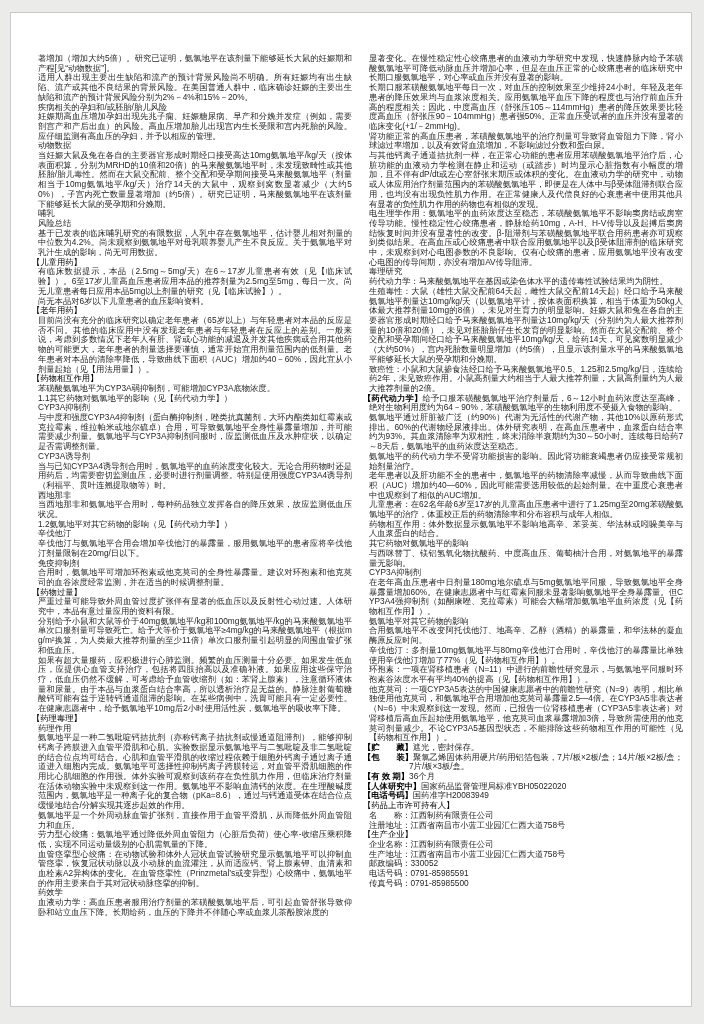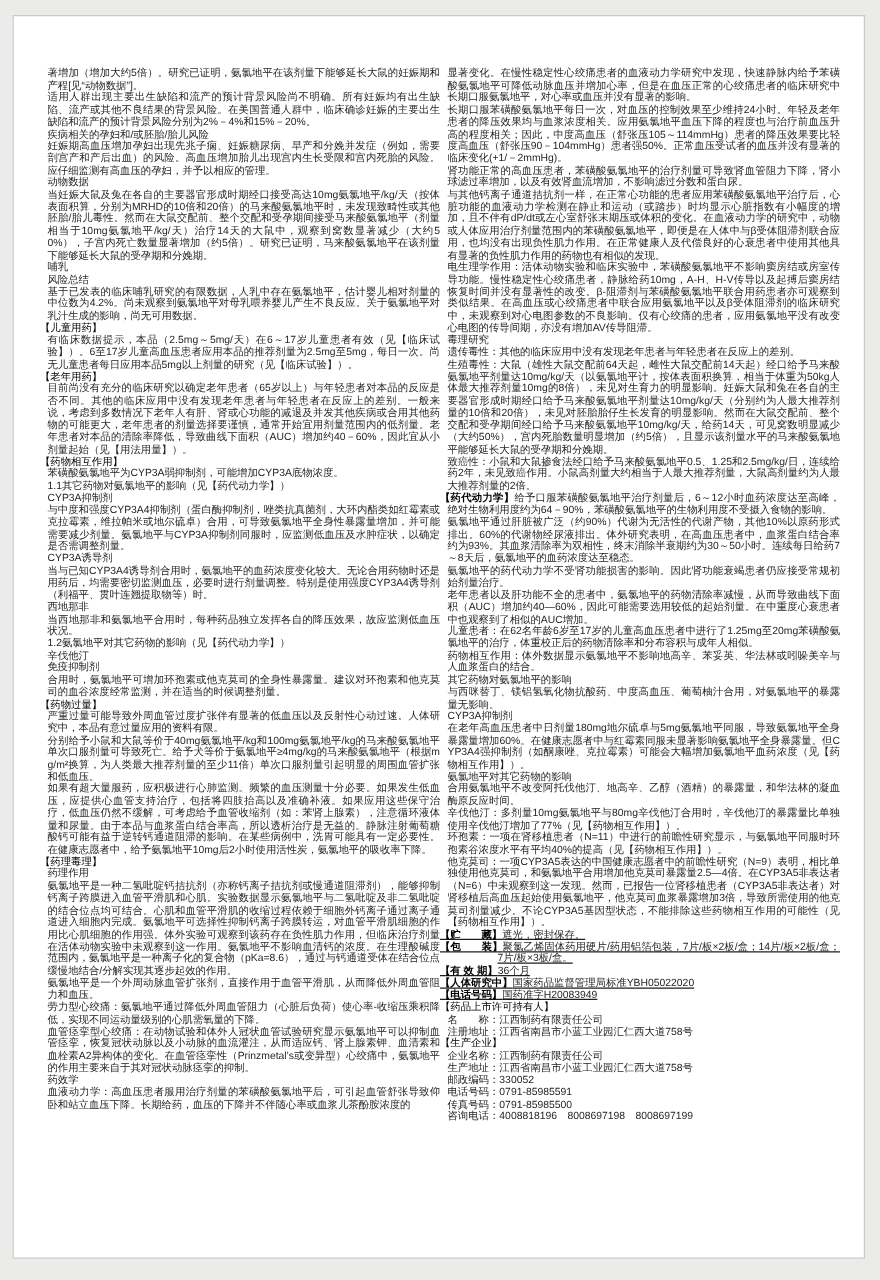--- a/index.html
+++ b/index.html
@@ -7,87 +7,89 @@
     width:704px;height:1024px;overflow:hidden;position:relative;
     background:#ebebe9;
     font-family:"Liberation Sans","DejaVu Sans",sans-serif;
   }
   .page{
     position:absolute;left:10px;top:12px;width:682px;height:995px;
     background:#ffffff;border:1px solid #c9c9c9;box-sizing:border-box;
     overflow:hidden;
   }
   .content{
-    display:flex;padding:41px 19px 0 21px;
+    display:flex;gap:11px;padding:41px 19px 0 21px;
   }
   .col{
     width:320px;min-width:320px;
     font-size:8.3px;line-height:9.7px;
     color:#1f1f1f;text-align:justify;
     word-break:break-all;
   }
   p.blk{margin:0;padding-left:6px;}
   p.h{font-weight:normal;color:#000;padding-left:0;}
   p.hp{padding-left:6px;text-indent:-6px;}
-  p.fld{padding-left:46px;text-indent:-46px;text-decoration:underline;}
+  p.fld{padding-left:46px;text-indent:-46px;}
   .blk b{font-weight:bold;color:#000;margin-top:40px;}
 </style>
 </head>
 <body>
 
 <div class="page">
   <div class="content">
     <div class="col" id="col-left">
         <p class="blk p"><span>著增加（增加大约5倍）。研究已证明，氨氯地平在该剂量下能够延长大鼠的妊娠期和产程[见“动物数据”]。</span></p>
         <p class="blk p"><span>适用人群出现主要出生缺陷和流产的预计背景风险尚不明确。所有妊娠均有出生缺陷、流产或其他不良结果的背景风险。在美国普通人群中，临床确诊妊娠的主要出生缺陷和流产的预计背景风险分别为2%－4%和15%－20%。</span></p>
         <p class="blk p"><span>疾病相关的孕妇和/或胚胎/胎儿风险</span></p>
         <p class="blk p"><span>妊娠期高血压增加孕妇出现先兆子痫、妊娠糖尿病、早产和分娩并发症（例如，需要剖宫产和产后出血）的风险。高血压增加胎儿出现宫内生长受限和宫内死胎的风险。应仔细监测有高血压的孕妇，并予以相应的管理。</span></p>
         <p class="blk p"><span>动物数据</span></p>
         <p class="blk p"><span>当妊娠大鼠及兔在各自的主要器官形成时期经口接受高达10mg氨氯地平/kg/天（按体表面积算，分别为MRHD的10倍和20倍）的马来酸氨氯地平时，未发现致畸性或其他胚胎/胎儿毒性。然而在大鼠交配前、整个交配和受孕期间接受马来酸氨氯地平（剂量相当于10mg氨氯地平/kg/天）治疗14天的大鼠中，观察到窝数显著减少（大约50%），子宫内死亡数量显著增加（约5倍）。研究已证明，马来酸氨氯地平在该剂量下能够延长大鼠的受孕期和分娩期。</span></p>
         <p class="blk p"><span>哺乳</span></p>
         <p class="blk p"><span>风险总结</span></p>
         <p class="blk p"><span>基于已发表的临床哺乳研究的有限数据，人乳中存在氨氯地平，估计婴儿相对剂量的中位数为4.2%。尚未观察到氨氯地平对母乳喂养婴儿产生不良反应。关于氨氯地平对乳汁生成的影响，尚无可用数据。</span></p>
         <p class="blk h"><span>【儿童用药】</span></p>
         <p class="blk p"><span>有临床数据提示，本品（2.5mg～5mg/天）在6～17岁儿童患者有效（见【临床试验】）。6至17岁儿童高血压患者应用本品的推荐剂量为2.5mg至5mg，每日一次。尚无儿童患者每日应用本品5mg以上剂量的研究（见【临床试验】）。</span></p>
+        <p class="blk p"><span>尚无本品对6岁以下儿童患者的血压影响资料。</span></p>
         <p class="blk h"><span>【老年用药】</span></p>
         <p class="blk p"><span>目前尚没有充分的临床研究以确定老年患者（65岁以上）与年轻患者对本品的反应是否不同。其他的临床应用中没有发现老年患者与年轻患者在反应上的差别。一般来说，考虑到多数情况下老年人有肝、肾或心功能的减退及并发其他疾病或合用其他药物的可能更大，老年患者的剂量选择要谨慎，通常开始宜用剂量范围内的低剂量。老年患者对本品的清除率降低，导致曲线下面积（AUC）增加约40－60%，因此宜从小剂量起始（见【用法用量】）。</span></p>
         <p class="blk h"><span>【药物相互作用】</span></p>
         <p class="blk p"><span>苯磺酸氨氯地平为CYP3A弱抑制剂，可能增加CYP3A底物浓度。</span></p>
         <p class="blk p"><span>1.1其它药物对氨氯地平的影响（见【药代动力学】）</span></p>
         <p class="blk p"><span>CYP3A抑制剂</span></p>
         <p class="blk p"><span>与中度和强度CYP3A4抑制剂（蛋白酶抑制剂，唑类抗真菌剂，大环内酯类如红霉素或克拉霉素，维拉帕米或地尔硫卓）合用，可导致氨氯地平全身性暴露量增加，并可能需要减少剂量。氨氯地平与CYP3A抑制剂同服时，应监测低血压及水肿症状，以确定是否需调整剂量。</span></p>
         <p class="blk p"><span>CYP3A诱导剂</span></p>
         <p class="blk p"><span>当与已知CYP3A4诱导剂合用时，氨氯地平的血药浓度变化较大。无论合用药物时还是用药后，均需要密切监测血压，必要时进行剂量调整。特别是使用强度CYP3A4诱导剂（利福平、贯叶连翘提取物等）时。</span></p>
         <p class="blk p"><span>西地那非</span></p>
         <p class="blk p"><span>当西地那非和氨氯地平合用时，每种药品独立发挥各自的降压效果，故应监测低血压状况。</span></p>
         <p class="blk p"><span>1.2氨氯地平对其它药物的影响（见【药代动力学】）</span></p>
         <p class="blk p"><span>辛伐他汀</span></p>
+        <p class="blk p"><span>辛伐他汀与氨氯地平合用会增加辛伐他汀的暴露量，服用氨氯地平的患者应将辛伐他汀剂量限制在20mg/日以下。</span></p>
         <p class="blk p"><span>免疫抑制剂</span></p>
         <p class="blk p"><span>合用时，氨氯地平可增加环孢素或他克莫司的全身性暴露量。建议对环孢素和他克莫司的血谷浓度经常监测，并在适当的时候调整剂量。</span></p>
         <p class="blk h"><span>【药物过量】</span></p>
         <p class="blk p"><span>严重过量可能导致外周血管过度扩张伴有显著的低血压以及反射性心动过速。人体研究中，本品有意过量应用的资料有限。</span></p>
         <p class="blk p"><span>分别给予小鼠和大鼠等价于40mg氨氯地平/kg和100mg氨氯地平/kg的马来酸氨氯地平单次口服剂量可导致死亡。给予犬等价于氨氯地平≥4mg/kg的马来酸氨氯地平（根据mg/m²换算，为人类最大推荐剂量的至少11倍）单次口服剂量引起明显的周围血管扩张和低血压。</span></p>
         <p class="blk p"><span>如果有超大量服药，应积极进行心肺监测。频繁的血压测量十分必要。如果发生低血压，应提供心血管支持治疗，包括将四肢抬高以及准确补液。如果应用这些保守治疗，低血压仍然不缓解，可考虑给予血管收缩剂（如：苯肾上腺素），注意循环液体量和尿量。由于本品与血浆蛋白结合率高，所以透析治疗是无益的。静脉注射葡萄糖酸钙可能有益于逆转钙通道阻滞的影响。在某些病例中，洗胃可能具有一定必要性。在健康志愿者中，给予氨氯地平10mg后2小时使用活性炭，氨氯地平的吸收率下降。</span></p>
         <p class="blk h"><span>【药理毒理】</span></p>
         <p class="blk p"><span>药理作用</span></p>
         <p class="blk p"><span>氨氯地平是一种二氢吡啶钙拮抗剂（亦称钙离子拮抗剂或慢通道阻滞剂），能够抑制钙离子跨膜进入血管平滑肌和心肌。实验数据显示氨氯地平与二氢吡啶及非二氢吡啶的结合位点均可结合。心肌和血管平滑肌的收缩过程依赖于细胞外钙离子通过离子通道进入细胞内完成。氨氯地平可选择性抑制钙离子跨膜转运，对血管平滑肌细胞的作用比心肌细胞的作用强。体外实验可观察到该药存在负性肌力作用，但临床治疗剂量在活体动物实验中未观察到这一作用。氨氯地平不影响血清钙的浓度。在生理酸碱度范围内，氨氯地平是一种离子化的复合物（pKa=8.6），通过与钙通道受体在结合位点缓慢地结合/分解实现其逐步起效的作用。</span></p>
         <p class="blk p"><span>氨氯地平是一个外周动脉血管扩张剂，直接作用于血管平滑肌，从而降低外周血管阻力和血压。</span></p>
         <p class="blk p"><span>劳力型心绞痛：氨氯地平通过降低外周血管阻力（心脏后负荷）使心率-收缩压乘积降低，实现不同运动量级别的心肌需氧量的下降。</span></p>
         <p class="blk p"><span>血管痉挛型心绞痛：在动物试验和体外人冠状血管试验研究显示氨氯地平可以抑制血管痉挛，恢复冠状动脉以及小动脉的血流灌注，从而适应钙、肾上腺素钾、血清素和血栓素A2异构体的变化。在血管痉挛性（Prinzmetal’s或变异型）心绞痛中，氨氯地平的作用主要来自于其对冠状动脉痉挛的抑制。</span></p>
         <p class="blk p"><span>药效学</span></p>
         <p class="blk p"><span>血液动力学：高血压患者服用治疗剂量的苯磺酸氨氯地平后，可引起血管舒张导致仰卧和站立血压下降。长期给药，血压的下降并不伴随心率或血浆儿茶酚胺浓度的</span></p>
       </div>
     <div class="col" id="col-right">
         <p class="blk p"><span>显著变化。在慢性稳定性心绞痛患者的血液动力学研究中发现，快速静脉内给予苯磺酸氨氯地平可降低动脉血压并增加心率，但是在血压正常的心绞痛患者的临床研究中长期口服氨氯地平，对心率或血压并没有显著的影响。</span></p>
         <p class="blk p"><span>长期口服苯磺酸氨氯地平每日一次，对血压的控制效果至少维持24小时。年轻及老年患者的降压效果均与血浆浓度相关。应用氨氯地平血压下降的程度也与治疗前血压升高的程度相关；因此，中度高血压（舒张压105～114mmHg）患者的降压效果要比轻度高血压（舒张压90－104mmHg）患者强50%。正常血压受试者的血压并没有显著的临床变化(+1/－2mmHg)。</span></p>
         <p class="blk p"><span>肾功能正常的高血压患者，苯磺酸氨氯地平的治疗剂量可导致肾血管阻力下降，肾小球滤过率增加，以及有效肾血流增加，不影响滤过分数和蛋白尿。</span></p>
         <p class="blk p"><span>与其他钙离子通道拮抗剂一样，在正常心功能的患者应用苯磺酸氨氯地平治疗后，心脏功能的血液动力学检测在静止和运动（或踏步）时均显示心脏指数有小幅度的增加，且不伴有dP/dt或左心室舒张末期压或体积的变化。在血液动力学的研究中，动物或人体应用治疗剂量范围内的苯磺酸氨氯地平，即便是在人体中与β受体阻滞剂联合应用，也均没有出现负性肌力作用。在正常健康人及代偿良好的心衰患者中使用其他具有显著的负性肌力作用的药物也有相似的发现。</span></p>
-        <p class="blk p"><span>电生理学作用：活体动物实验和临床实验中，苯磺酸氨氯地平不影响窦房结或房室传导功能。慢性稳定性心绞痛患者，静脉给药10mg，A-H、H-V传导以及起搏后窦房结恢复时间并没有显著性的改变。β-阻滞剂与苯磺酸氨氯地平联合用药患者亦可观察到类似结果。在高血压或心绞痛患者中联合应用氨氯地平以及β受体阻滞剂的临床研究中，未观察到对心电图参数的不良影响。仅有心绞痛的患者，应用氨氯地平没有改变心电图的传导间期，亦没有增加AV传导阻滞。</span></p>
+        <p class="blk p"><span>电生理学作用：氨氯地平的血药浓度达至稳态，苯磺酸氨氯地平不影响窦房结或房室传导功能。慢性稳定性心绞痛患者，静脉给药10mg，A-H、H-V传导以及起搏后窦房结恢复时间并没有显著性的改变。β-阻滞剂与苯磺酸氨氯地平联合用药患者亦可观察到类似结果。在高血压或心绞痛患者中联合应用氨氯地平以及β受体阻滞剂的临床研究中，未观察到对心电图参数的不良影响。仅有心绞痛的患者，应用氨氯地平没有改变心电图的传导间期，亦没有增加AV传导阻滞。</span></p>
         <p class="blk p"><span>毒理研究</span></p>
-        <p class="blk p"><span>遗传毒性：其他的临床应用中没有发现老年患者与年轻患者在反应上的差别。</span></p>
+        <p class="blk p"><span>药代动力学：马来酸氨氯地平在基因或染色体水平的遗传毒性试验结果均为阴性。</span></p>
         <p class="blk p"><span>生殖毒性：大鼠（雄性大鼠交配前64天起，雌性大鼠交配前14天起）经口给予马来酸氨氯地平剂量达10mg/kg/天（以氨氯地平计，按体表面积换算，相当于体重为50kg人体最大推荐剂量10mg的8倍），未见对生育力的明显影响。妊娠大鼠和兔在各自的主要器官形成时期经口给予马来酸氨氯地平剂量达10mg/kg/天（分别约为人最大推荐剂量的10倍和20倍），未见对胚胎胎仔生长发育的明显影响。然而在大鼠交配前、整个交配和受孕期间经口给予马来酸氨氯地平10mg/kg/天，给药14天，可见窝数明显减少（大约50%），宫内死胎数量明显增加（约5倍），且显示该剂量水平的马来酸氨氯地平能够延长大鼠的受孕期和分娩期。</span></p>
         <p class="blk p"><span>致癌性：小鼠和大鼠掺食法经口给予马来酸氨氯地平0.5、1.25和2.5mg/kg/日，连续给药2年，未见致癌作用。小鼠高剂量大约相当于人最大推荐剂量，大鼠高剂量约为人最大推荐剂量的2倍。</span></p>
         <p class="blk hp"><b>【药代动力学】</b><span>给予口服苯磺酸氨氯地平治疗剂量后，6～12小时血药浓度达至高峰，绝对生物利用度约为64－90%，苯磺酸氨氯地平的生物利用度不受摄入食物的影响。</span></p>
         <p class="blk p"><span>氨氯地平通过肝脏被广泛（约90%）代谢为无活性的代谢产物，其他10%以原药形式排出。60%的代谢物经尿液排出。体外研究表明，在高血压患者中，血浆蛋白结合率约为93%。其血浆清除率为双相性，终末消除半衰期约为30～50小时。连续每日给药7～8天后，氨氯地平的血药浓度达至稳态。</span></p>
         <p class="blk p"><span>氨氯地平的药代动力学不受肾功能损害的影响。因此肾功能衰竭患者仍应接受常规初始剂量治疗。</span></p>
         <p class="blk p"><span>老年患者以及肝功能不全的患者中，氨氯地平的药物清除率减慢，从而导致曲线下面积（AUC）增加约40—60%，因此可能需要选用较低的起始剂量。在中重度心衰患者中也观察到了相似的AUC增加。</span></p>
         <p class="blk p"><span>儿童患者：在62名年龄6岁至17岁的儿童高血压患者中进行了1.25mg至20mg苯磺酸氨氯地平的治疗，体重校正后的药物清除率和分布容积与成年人相似。</span></p>
         <p class="blk p"><span>药物相互作用：体外数据显示氨氯地平不影响地高辛、苯妥英、华法林或吲哚美辛与人血浆蛋白的结合。</span></p>
         <p class="blk p"><span>其它药物对氨氯地平的影响</span></p>
         <p class="blk p"><span>与西咪替丁、镁铝氢氧化物抗酸药、中度高血压、葡萄柚汁合用，对氨氯地平的暴露量无影响。</span></p>
@@ -105,16 +107,15 @@
         <p class="blk fld"><b>【电话号码】</b><span>国药准字H20083949</span></p>
         <p class="blk h"><span>【药品上市许可持有人】</span></p>
         <p class="blk p"><span>名　　称：江西制药有限责任公司</span></p>
         <p class="blk p"><span>注册地址：江西省南昌市小蓝工业园汇仁西大道758号</span></p>
         <p class="blk h"><span>【生产企业】</span></p>
         <p class="blk p"><span>企业名称：江西制药有限责任公司</span></p>
         <p class="blk p"><span>生产地址：江西省南昌市小蓝工业园汇仁西大道758号</span></p>
         <p class="blk p"><span>邮政编码：330052</span></p>
         <p class="blk p"><span>电话号码：0791-85985591</span></p>
         <p class="blk p"><span>传真号码：0791-85985500</span></p>
-        <p class="blk p"><span>咨询电话：4008818196　8008697198　8008697199</span></p>
       </div>
   </div>
 </div>
 
 </body></html>

